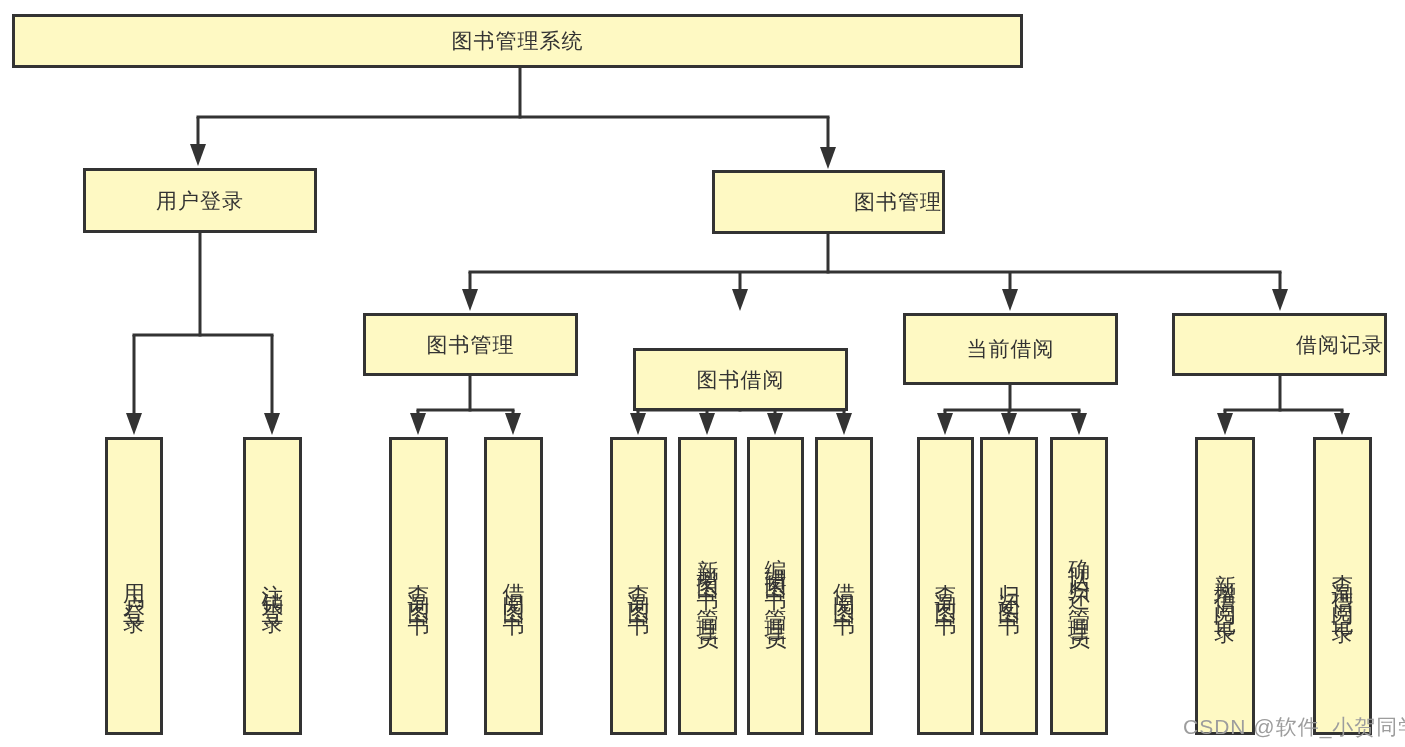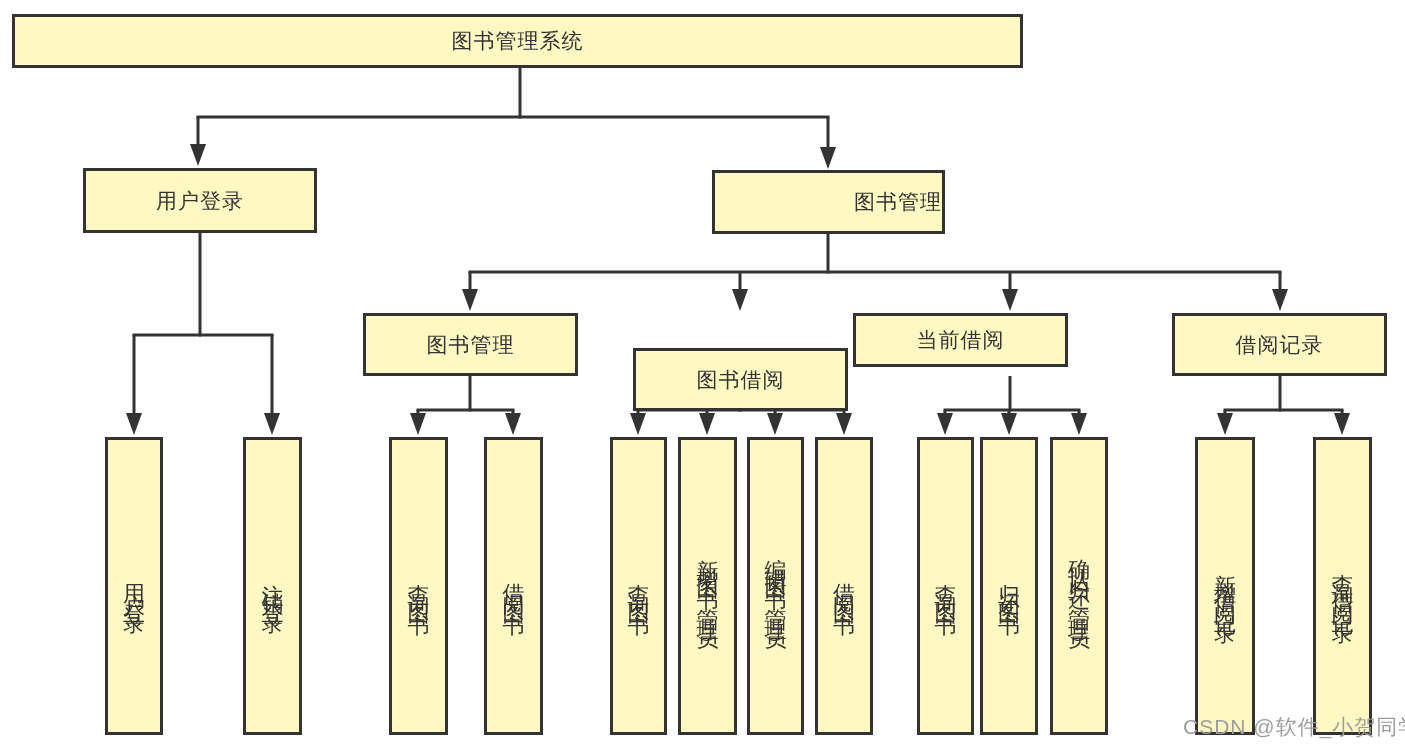--- a/index.html
+++ b/index.html
@@ -92,24 +92,24 @@
   <div class="box" style="left:712px;top:170px;width:233px;height:64px;justify-content:flex-end;">
     <span>图书管理</span>
   </div>
 
   <div class="box" style="left:363px;top:313px;width:215px;height:63px;">
     <span>图书管理</span>
   </div>
   <div class="box" style="left:633px;top:313px;width:215px;height:63px;margin-top:35px;">
     <span>图书借阅</span>
   </div>
-  <div class="box" style="left:853px;top:313px;width:215px;height:54px;">
+  <div class="box" style="left:903px;top:313px;width:215px;height:72px;">
     <span>当前借阅</span>
   </div>
-  <div class="box" style="left:1172px;top:313px;width:215px;height:63px;">
+  <div class="box" style="left:1172px;top:313px;width:215px;height:63px;justify-content:flex-end;">
     <span>借阅记录</span>
   </div>
 
   <div class="box leaf" style="left:105px;top:437px;width:58px;height:298px;">
     <span>用户登录</span>
   </div>
   <div class="box leaf" style="left:243px;top:437px;width:59px;height:298px;">
     <span>注销登录</span>
   </div>
 

